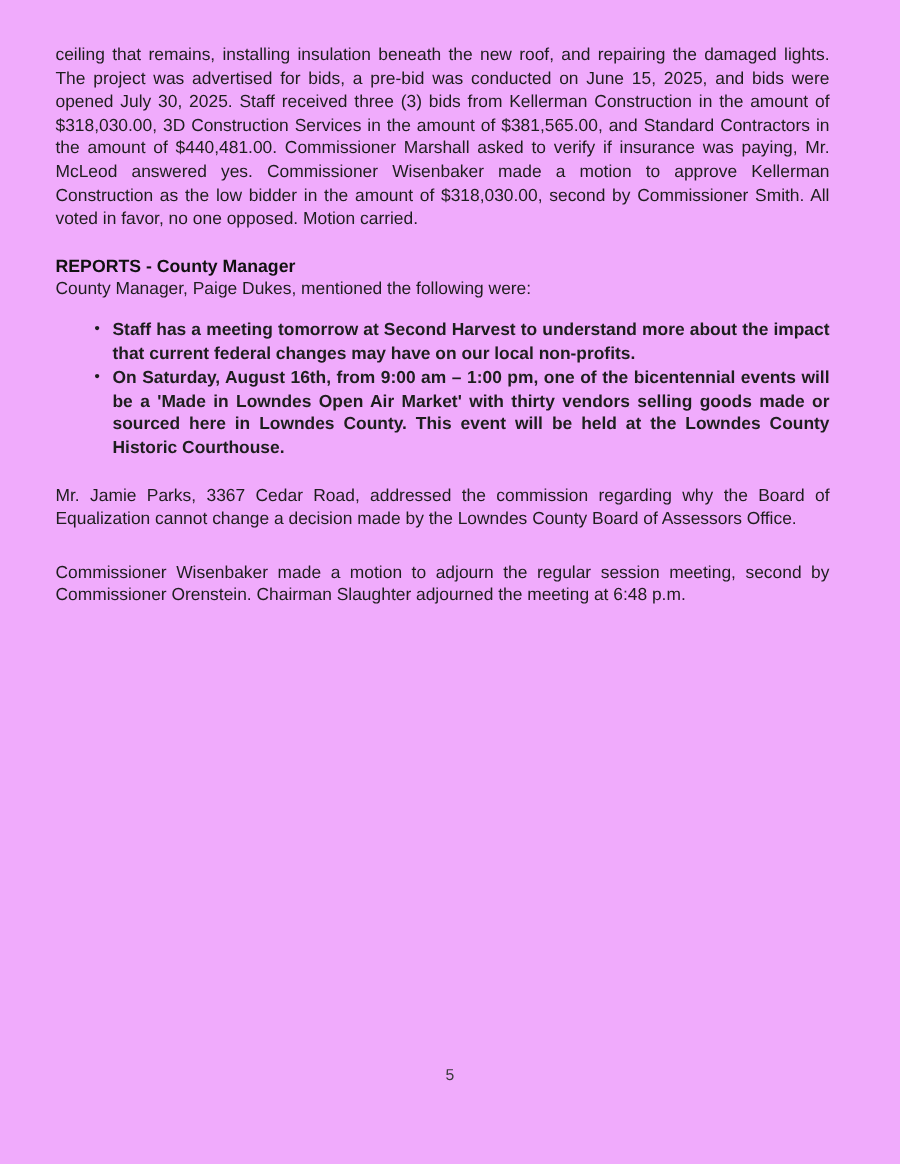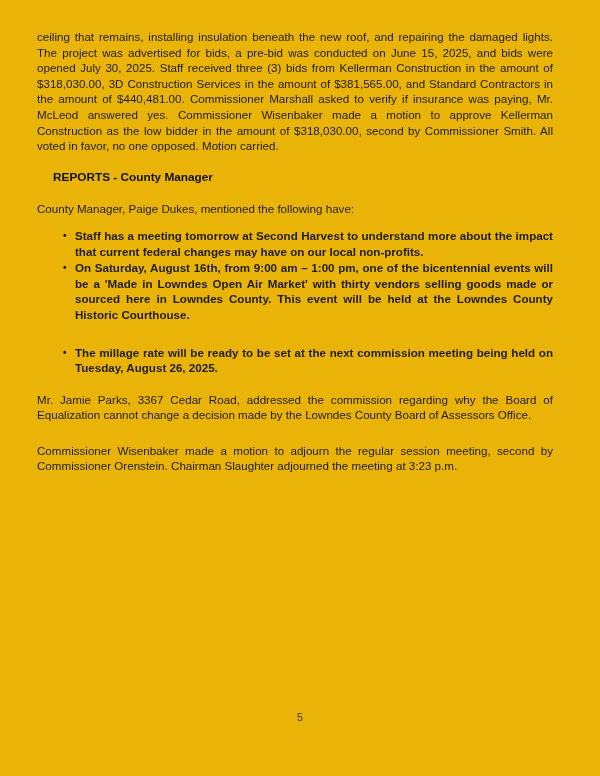--- a/index.html
+++ b/index.html
@@ -14,39 +14,39 @@
     font-family: "Liberation Sans", "DejaVu Sans", sans-serif;
     color: #1e1e1e;
     -webkit-font-smoothing: antialiased;
   }
   .page {
     position: relative;
     width: 600px;
     height: 776px;
     box-sizing: border-box;
     padding: 29px 47px 0 37px;
-    background: #eab308;
+    background: #f0abfc;
     overflow: hidden;
   }
   .body-text {
     font-size: 11.6px;
     line-height: 15.6px;
     text-align: justify;
     margin: 0;
     color: #1e1e1e;
   }
   .para-top {
     margin-bottom: 16px;
   }
   .section-heading {
     font-size: 11.8px;
     line-height: 15.6px;
     font-weight: bold;
     color: #111111;
-    margin: 16px;
+    margin: 0;
   }
   .reports-intro {
     margin-bottom: 11px;
   }
   ul.bullet-list {
     list-style: none;
     margin: 0 0 16px 0;
     padding: 0 0 0 26px;
     font-weight: bold;
   }
@@ -60,21 +60,21 @@
   ul.bullet-list li::before {
     content: "\2022";
     position: absolute;
     left: 0;
     top: 0;
     font-size: 10px;
     line-height: 15.6px;
     color: #1e1e1e;
   }
   ul.bullet-list li.li-1 { margin-bottom: 1px; }
-  ul.bullet-list li.li-2 { margin-bottom: 22px; }
+  ul.bullet-list li.li-2 { margin-bottom: 10px; }
   ul.bullet-list li.li-3 { margin-bottom: 6px; }
   .citizens-block { margin-bottom: 20px; }
   .page-footer {
     position: absolute;
     top: 710px;
     left: 0;
     width: 600px;
     text-align: center;
     font-size: 10.5px;
     line-height: 14px;
@@ -83,37 +83,34 @@
 </style>
 </head>
 <body>
 
 <div class="page">
 
   <p class="body-text para-top">ceiling that remains, installing insulation beneath the new roof, and repairing the damaged lights. The project was advertised for bids, a pre-bid was conducted on June 15, 2025, and bids were opened July 30, 2025. Staff received three (3) bids from Kellerman Construction in the amount of $318,030.00, 3D Construction Services in the amount of $381,565.00, and Standard Contractors in the amount of $440,481.00. Commissioner Marshall asked to verify if insurance was paying, Mr. McLeod answered yes. Commissioner Wisenbaker made a motion to approve Kellerman Construction as the low bidder in the amount of $318,030.00, second by Commissioner Smith. All voted in favor, no one opposed. Motion carried.</p>
 
   <div>
     <h2 class="section-heading">REPORTS - County Manager</h2>
-    <p class="body-text reports-intro">County Manager, Paige Dukes, mentioned the following have:</p>
+    <p class="body-text reports-intro">County Manager, Paige Dukes, mentioned the following were:</p>
     <ul class="bullet-list">
       <li class="li-1">
         <span>Staff has a meeting tomorrow at Second Harvest to understand more about the impact that current federal changes may have on our local non-profits.</span>
       </li>
       <li class="li-2">
         <span>On Saturday, August 16th, from 9:00 am – 1:00 pm, one of the bicentennial events will be a 'Made in Lowndes Open Air Market' with thirty vendors selling goods made or sourced here in Lowndes County. This event will be held at the Lowndes County Historic Courthouse.</span>
-      </li>
-      <li class="li-3">
-        <span>The millage rate will be ready to be set at the next commission meeting being held on Tuesday, August 26, 2025.</span>
       </li>
     </ul>
   </div>
 
   <div class="citizens-block">
     <p class="body-text">Mr. Jamie Parks, 3367 Cedar Road, addressed the commission regarding why the Board of Equalization cannot change a decision made by the Lowndes County Board of Assessors Office.</p>
   </div>
 
   <div>
-    <p class="body-text">Commissioner Wisenbaker made a motion to adjourn the regular session meeting, second by Commissioner Orenstein. Chairman Slaughter adjourned the meeting at 3:23 p.m.</p>
+    <p class="body-text">Commissioner Wisenbaker made a motion to adjourn the regular session meeting, second by Commissioner Orenstein. Chairman Slaughter adjourned the meeting at 6:48 p.m.</p>
   </div>
 
   <div class="page-footer">5</div>
 
 </div>
 
 </body></html>

